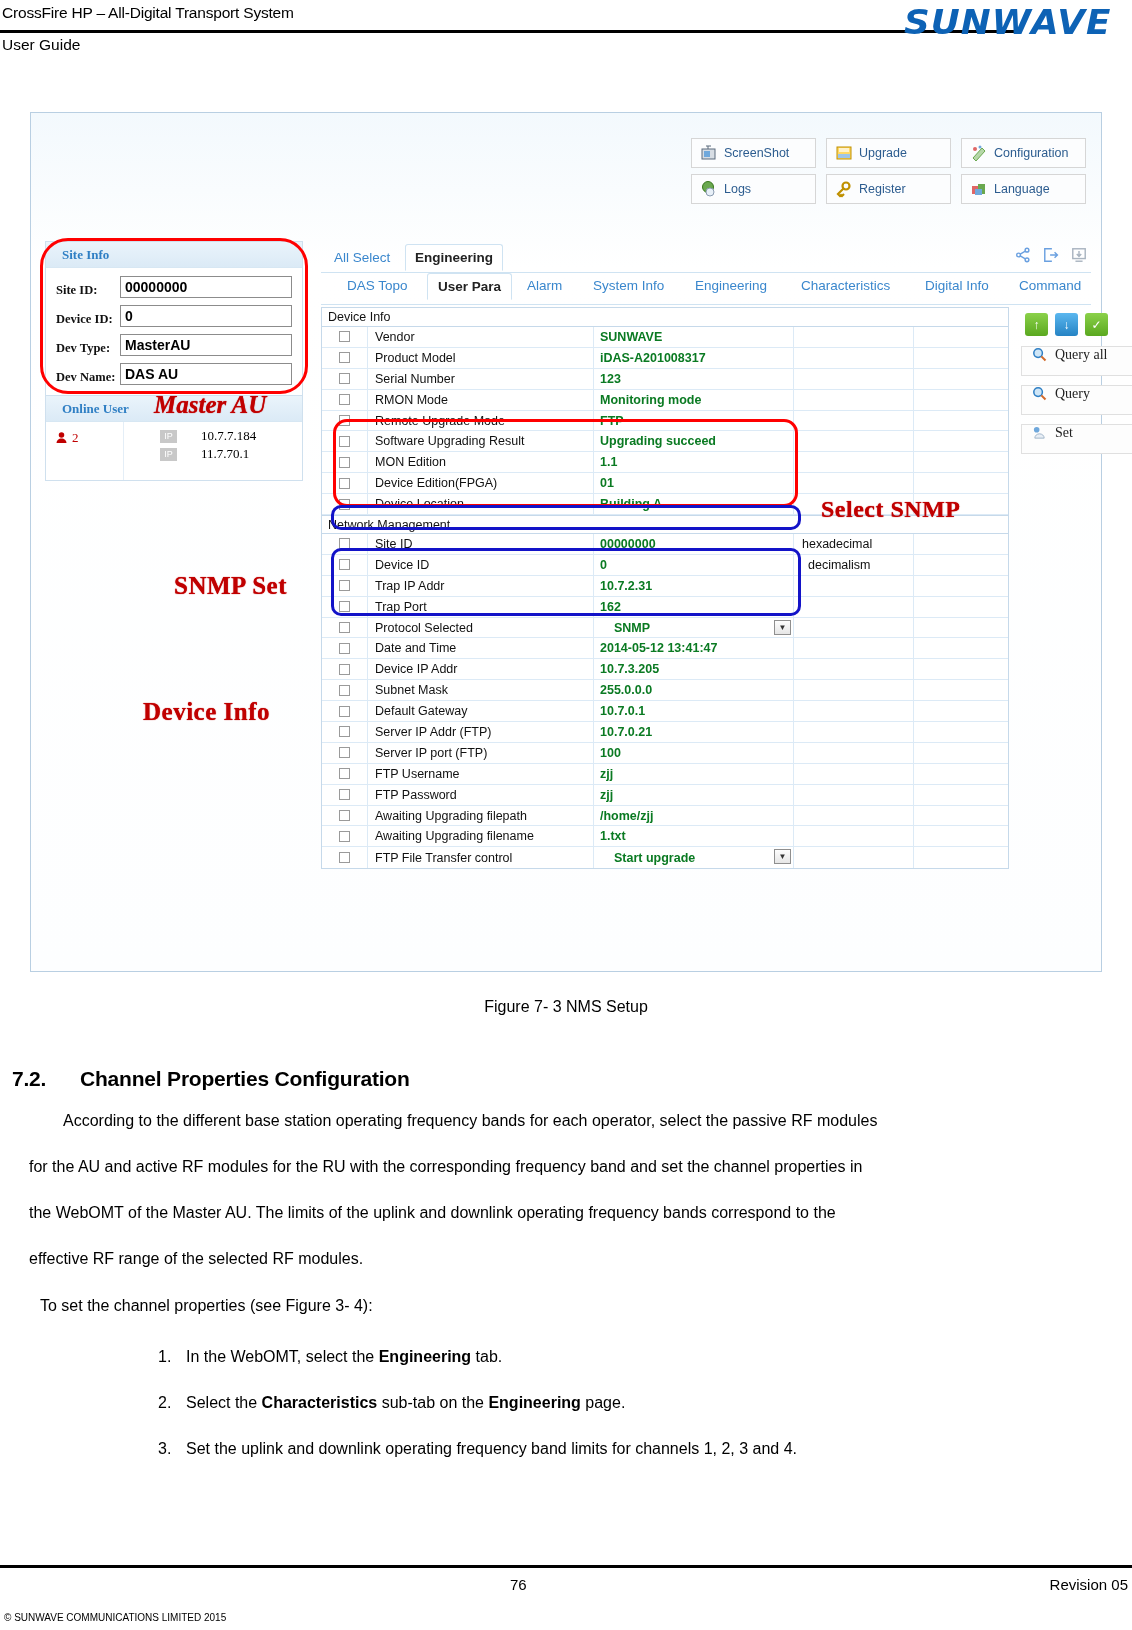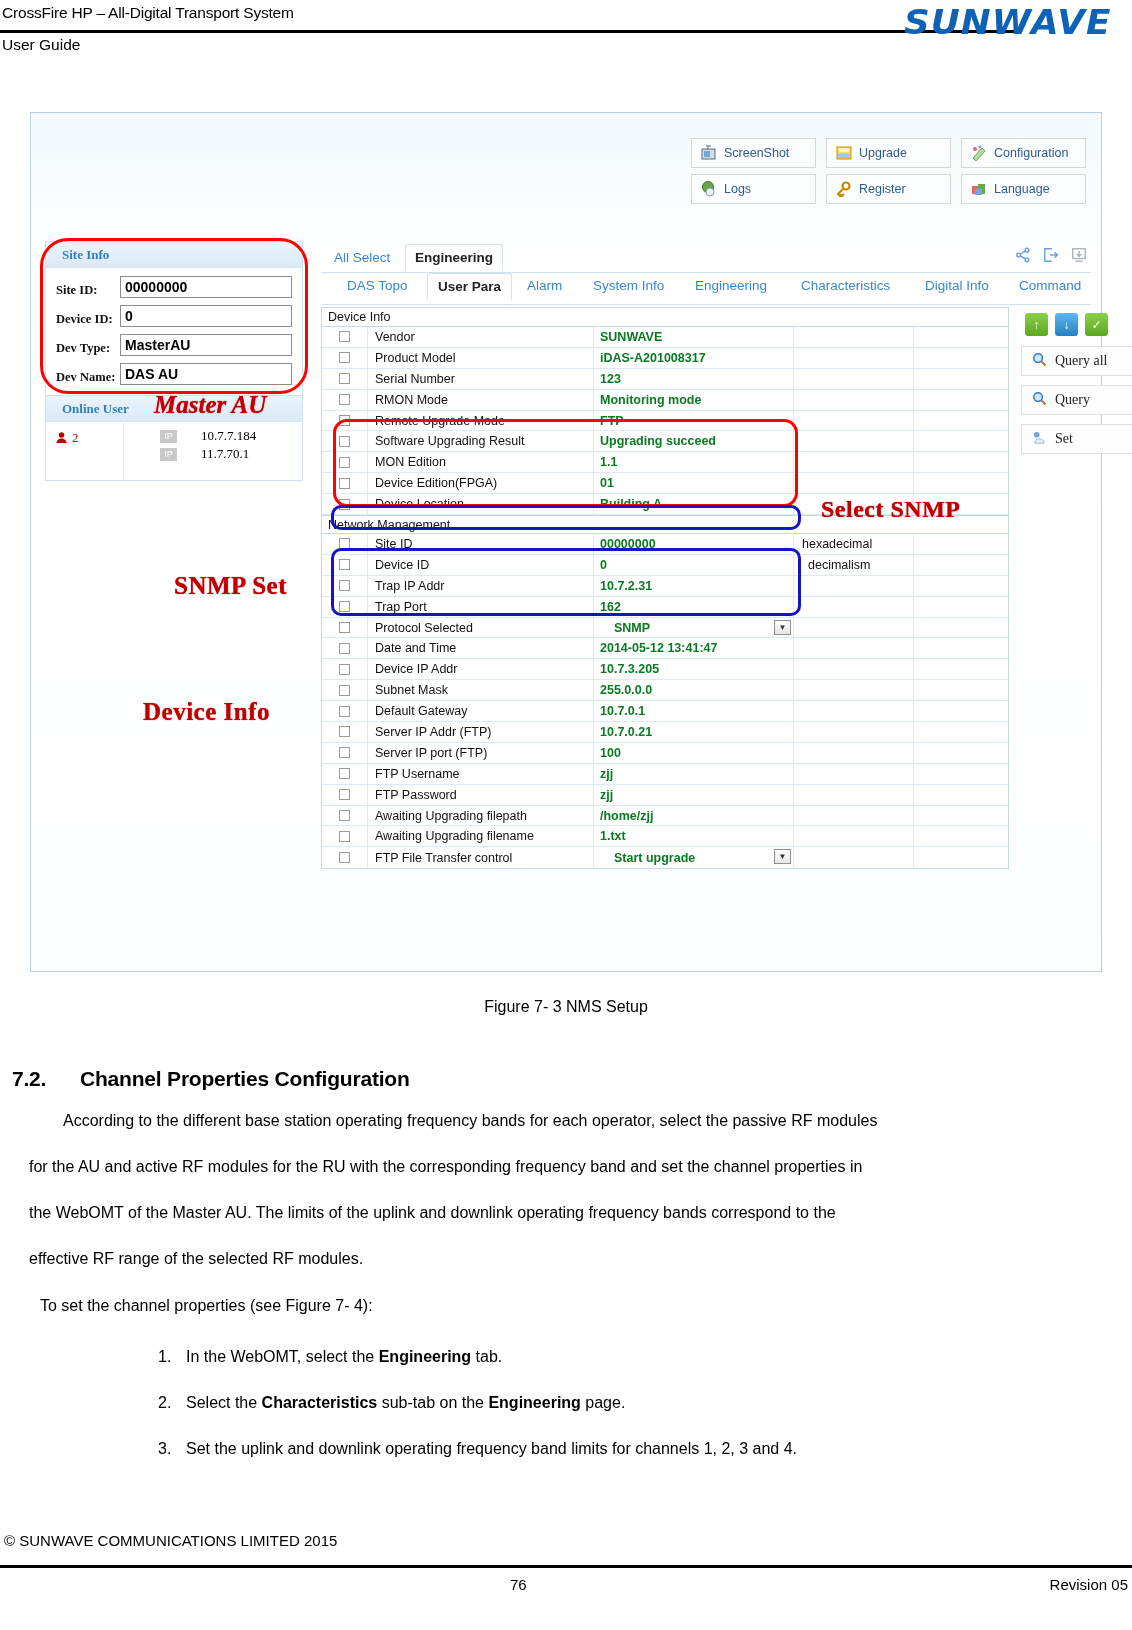--- a/index.html
+++ b/index.html
@@ -105,41 +105,41 @@
            display:flex; align-items:center; justify-content:center; font-size:8px; color:#333; }
 
   
   .sidebtns { position:absolute; left:700px; top:66px; width:118px; }
   .minirow { display:flex; gap:7px; margin:6px 0 10px 4px; }
   .mini { width:23px; height:23px; border-radius:3px; display:flex; align-items:center;
           justify-content:center; color:#fff; font-size:12px; }
   .mini.g { background:linear-gradient(180deg,#8bd14a,#5aa81f); }
   .mini.b { background:linear-gradient(180deg,#5bb7ef,#2583c4); }
   .sbtn { width:112px; height:30px; border:1px solid #e0e0e0; background:#fdfdfd;
-          display:flex; align-items:center; gap:8px; padding-left:10px; margin-bottom:9px;
+          display:flex; gap:8px; padding-left:10px; margin-bottom:9px;
           font-size:14px; font-family:"Liberation Serif", serif; color:#222; }
 
   
   .annobox { position:absolute; pointer-events:none; }
   .red-r  { border:3px solid #ff0000; border-radius:28px; }
   .red-r2 { border:3px solid #ff0000; border-radius:14px; }
   .blue-r { border:3px solid #1313c8; border-radius:10px; }
 
   
   .caption { position:absolute; left:0; top:998px; width:1132px; text-align:center;
              font-weight:normal; font-size:16px; }
   h2.sec { position:absolute; left:0; top:1055px; margin:12px; font-size:21px; font-weight:bold;
            letter-spacing:-0.2px; }
   h2.sec .num { display:inline-block; width:68px; }
   .para { position:absolute; width:1074px; left:29px; font-size:16px; line-height:1; text-align:justify; }
   .tosetline { position:absolute; left:40px; font-size:16px; }
   .olitem { position:absolute; left:158px; font-size:16px; }
   .olitem .n { display:inline-block; width:28px; }
   .footer-rule { position:absolute; left:0; top:1565px; width:1132px; height:3px; background:#000; }
-  .foot-l { position:absolute; left:4px; top:1532px; font-size:15px; }
+  .foot-l { position:absolute; left:4px; top:1612px; font-size:10px; }
   .foot-c { position:absolute; left:510px; top:1576px; font-size:15px; }
   .foot-r { position:absolute; right:4px; top:1576px; font-size:15px; }
 </style>
 </head>
 <body>
 
 <div class="pg-header">
   <div class="hdr-title">CrossFire HP – All-Digital Transport System</div>
   <div class="hdr-rule"></div>
   <div class="hdr-sub">User Guide</div>
@@ -597,21 +597,21 @@
 
 <h2 class="sec">
   <span class="num">7.2.</span><span>Channel Properties Configuration</span>
 </h2>
 
 <div class="para" style="top:1113px; text-indent:34px;">According to the different base station operating frequency bands for each operator, select the passive RF modules</div>
 <div class="para" style="top:1159px;">for the AU and active RF modules for the RU with the corresponding frequency band and set the channel properties in</div>
 <div class="para" style="top:1205px;">the WebOMT of the Master AU. The limits of the uplink and downlink operating frequency bands correspond to the</div>
 <div class="para" style="top:1251px; text-align:left;">effective RF range of the selected RF modules.</div>
 
-<div class="tosetline" style="top:1297px;">To set the channel properties (see Figure 7- 4):</div>
+<div class="tosetline" style="top:1297px;">To set the channel properties (see Figure 3- 4):</div>
 
 <div class="olitem" style="top:1348px;">
   <span class="n">1.</span><span>In the WebOMT, select the </span><b>Engineering</b><span> tab.</span>
 </div>
 <div class="olitem" style="top:1394px;">
   <span class="n">2.</span><span>Select the </span><b>Characteristics</b><span> sub-tab on the </span><b>Engineering</b><span> page.</span>
 </div>
 <div class="olitem" style="top:1440px;">
   <span class="n">3.</span><span>Set the uplink and downlink operating frequency band limits for channels 1, 2, 3 and 4.</span>
 </div>

